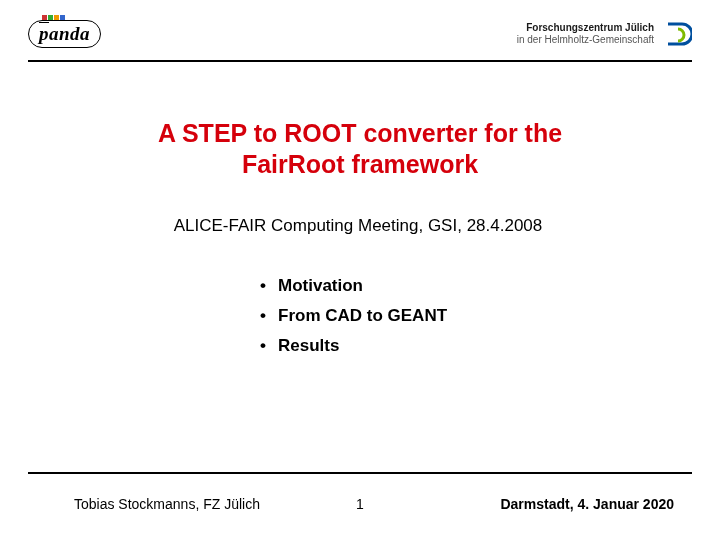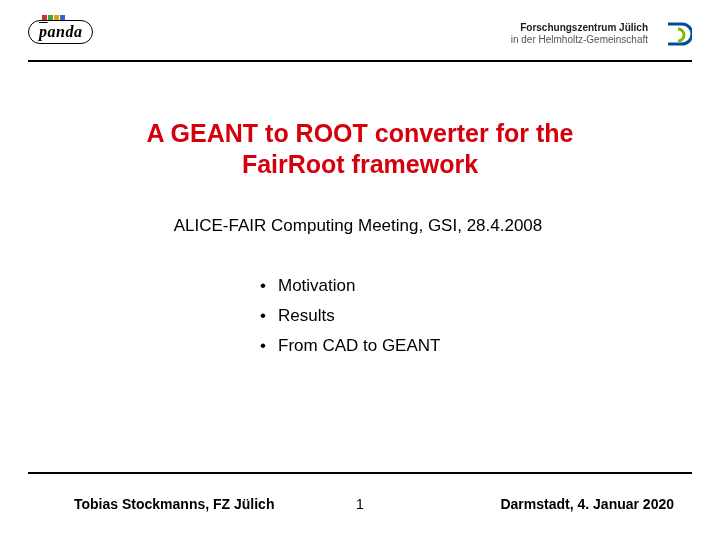--- a/index.html
+++ b/index.html
@@ -24,42 +24,42 @@
     position: relative;
   }
   .panda-box {
     border: 1.5px solid #000;
     border-radius: 14px;
     padding: 2px 10px 2px 10px;
     display: inline-block;
     font-family: Georgia, 'Times New Roman', serif;
     font-style: italic;
     font-weight: bold;
-    font-size: 16px;
+    font-size: 19px;
     letter-spacing: 0.5px;
     position: relative;
   }
   .panda-box .bar { text-decoration: overline; }
   .panda-dots {
     position: absolute;
     top: -5px;
     left: 14px;
     display: flex;
     gap: 1px;
   }
   .panda-dots span {
     width: 5px; height: 5px;
     display: inline-block;
   }
   .d1{background:#c33;} .d2{background:#3a3;} .d3{background:#e90;} .d4{background:#36c;}
   .logo-julich {
     text-align: right;
     display: flex;
     align-items: center;
-    gap: 16px;
+    gap: 10px;
   }
   .julich-text {
     font-size: 10px;
     line-height: 1.25;
     color: #333;
     text-align: right;
   }
   .julich-text .l1 { font-weight: bold; color:#1a1a1a;}
   .julich-text .l2 { color:#555;}
   .julich-mark {
@@ -99,20 +99,21 @@
     top: 276px;
     left: 260px;
     font-size: 17px;
     color: #000;
   }
   .bullets li {
     list-style: none;
     margin-bottom: 10px;
     position: relative;
     padding-left: 18px;
+    font-weight: bold;
   }
   .bullets li::before {
     content: "•";
     position: absolute;
     left: 0;
     top: 0;
     color: #000;
   }
   .footer-rule {
     position: absolute;
@@ -125,21 +126,21 @@
   .footer {
     position: absolute;
     bottom: 28px;
     left: 28px;
     right: 28px;
     display: flex;
     justify-content: space-between;
     align-items: center;
     font-size: 14px;
   }
-  .footer .author { font-weight: bold; margin-left: 46px; }
+  .footer .author { font-weight: normal; margin-left: 46px; }
   .footer .page { position: absolute; left: 50%; transform: translateX(-50%); }
   .footer .date { font-weight: bold; margin-right: 18px; }
 </style>
 </head>
 <body>
 
 <div class="header">
   <div class="logo-panda">
     <div class="panda-dots">
       <span class="d1"></span>
@@ -159,30 +160,30 @@
         <path d="M4 4 L18 4 A10 10 0 0 1 18 24 L4 24" fill="none" stroke="#004f9e" stroke-width="3"></path>
         <path d="M14 9 A6 6 0 0 1 14 21" fill="none" stroke="#7fba00" stroke-width="3"></path>
       </svg>
     </div>
   </div>
 </div>
 
 <div class="header-rule"></div>
 
 <div class="title">
-  <div>A GEANT to ROOT converter for the</div>
+  <div>A STEP to ROOT converter for the</div>
   <div>FairRoot framework</div>
 </div>
 
 <div class="subtitle">ALICE-FAIR Computing Meeting, GSI, 28.4.2008</div>
 
 <ul class="bullets">
   <li>Motivation</li>
+  <li>From CAD to GEANT</li>
   <li>Results</li>
-  <li>From CAD to GEANT</li>
 </ul>
 
 <div class="footer-rule"></div>
 
 <div class="footer">
   <div class="author">Tobias Stockmanns, FZ Jülich</div>
   <div class="page">1</div>
   <div class="date">Darmstadt, 4. Januar 2020</div>
 </div>
 

